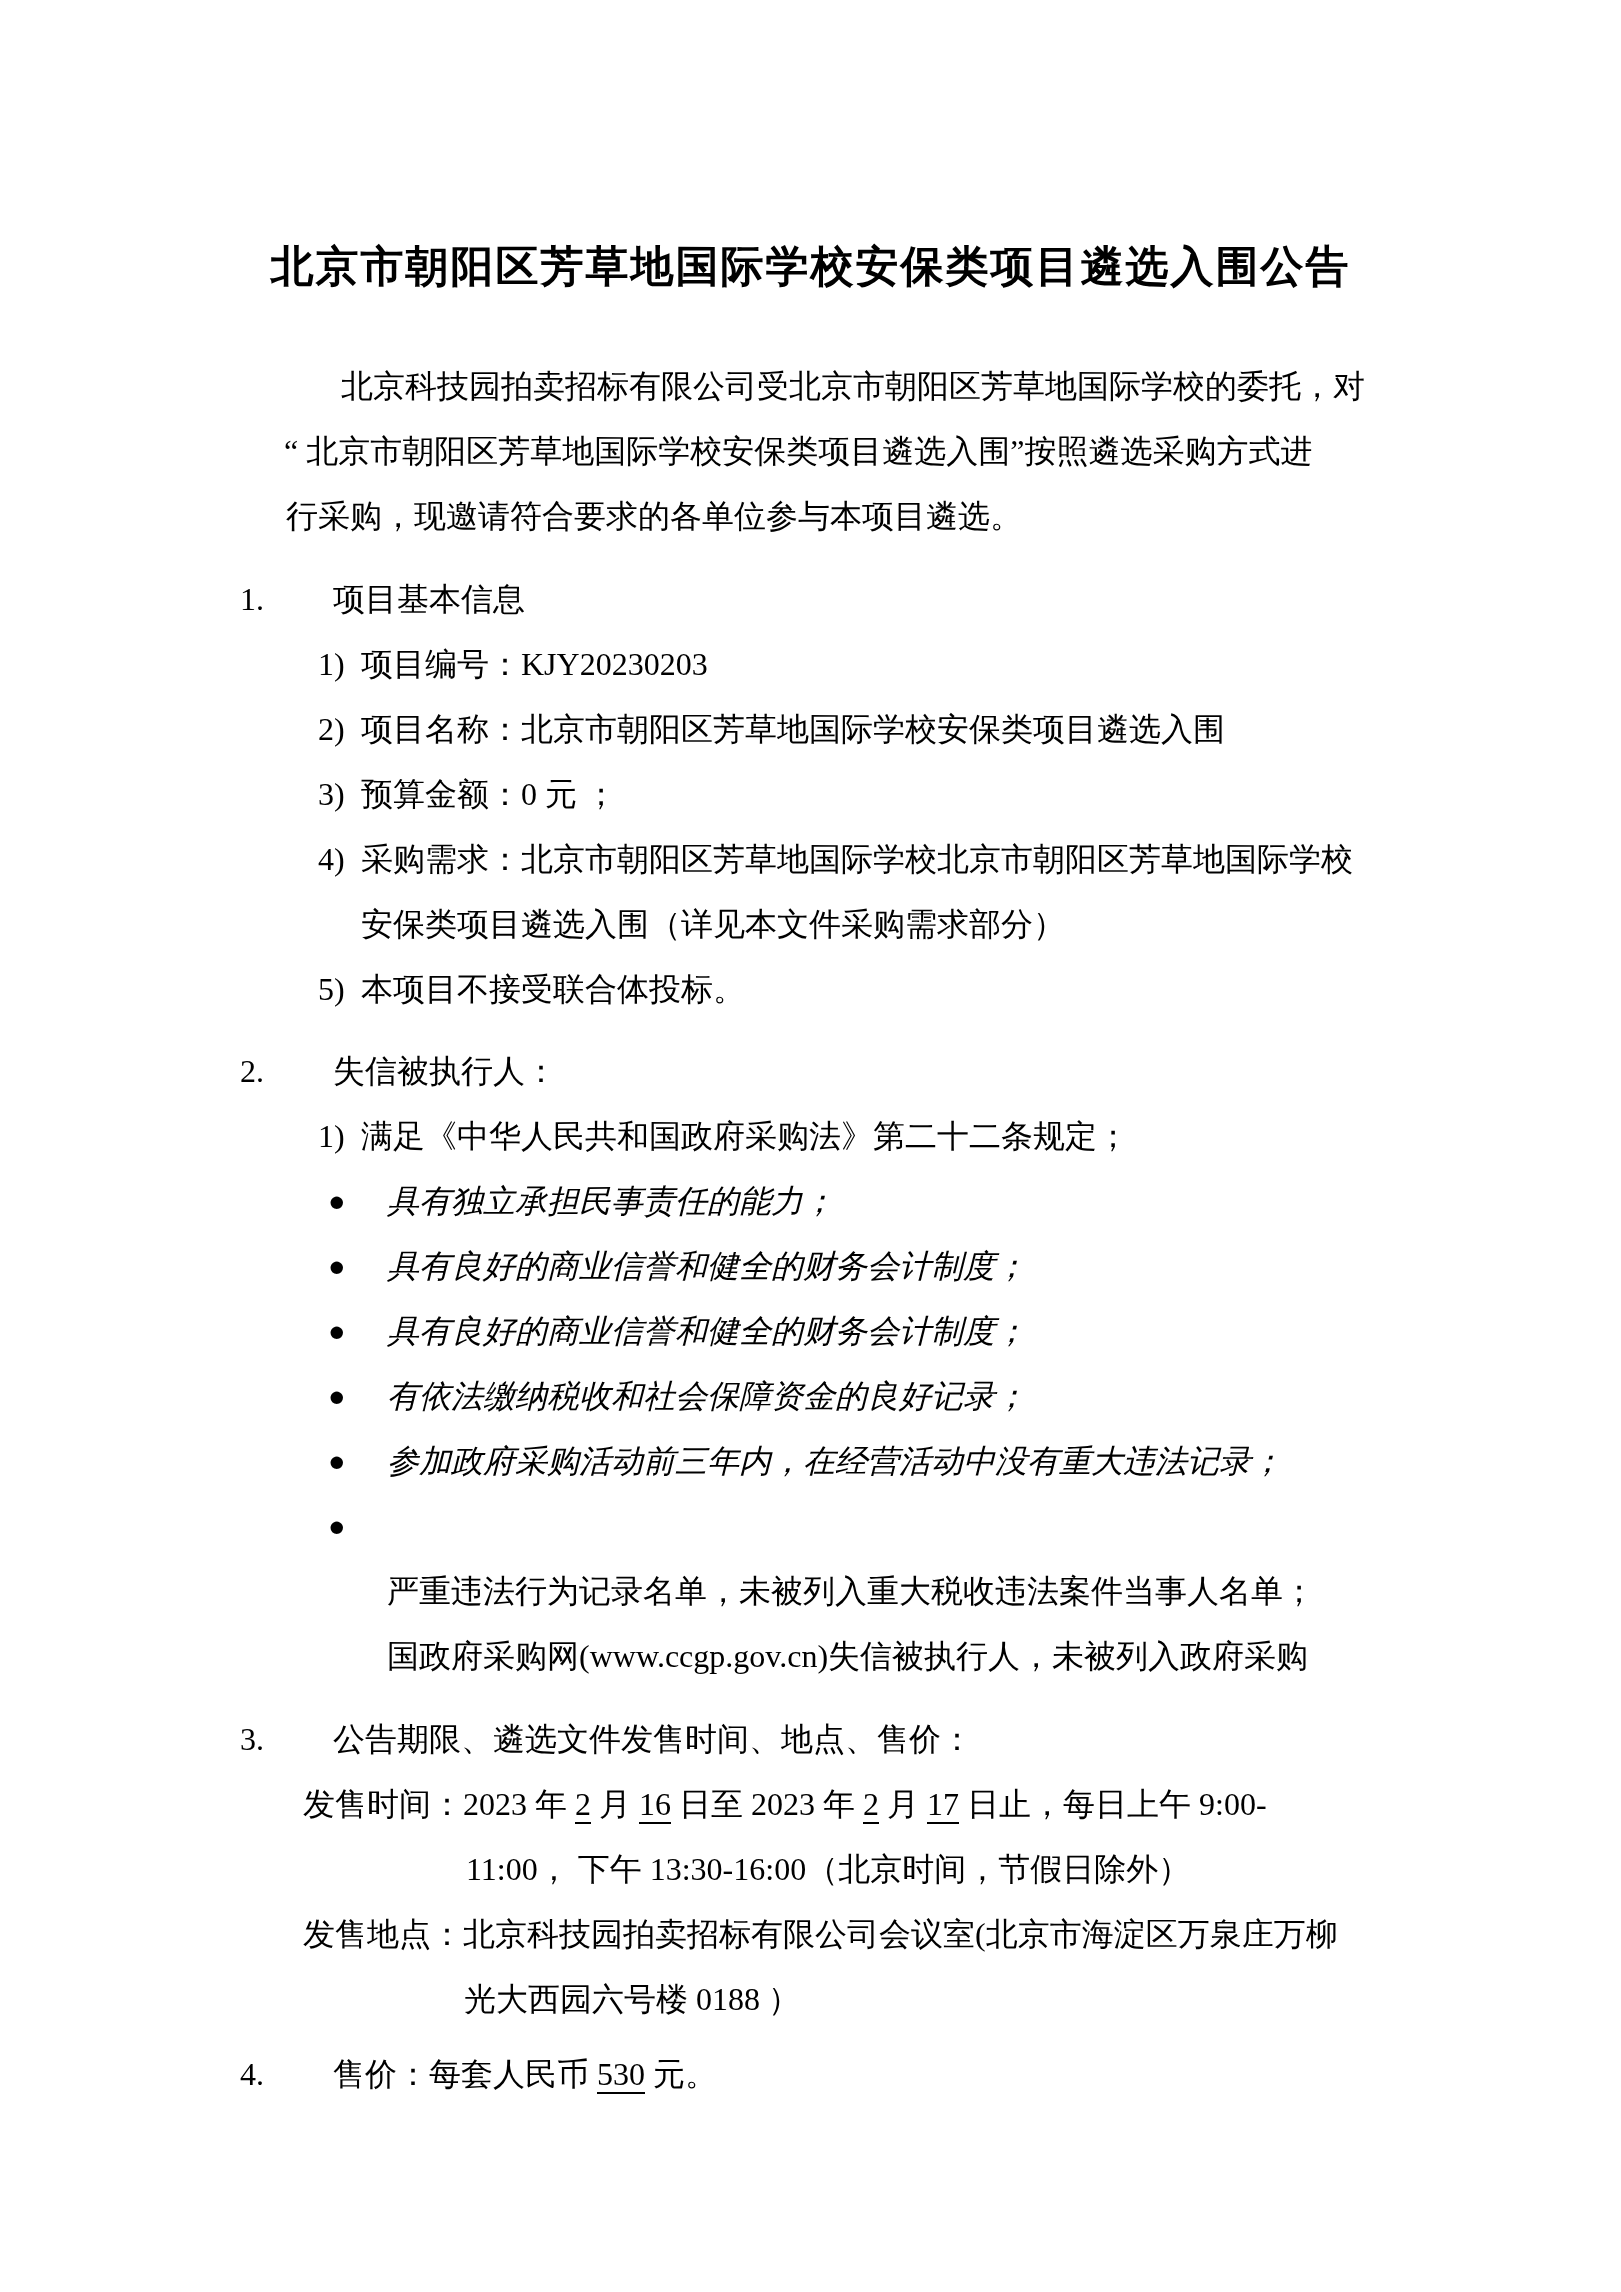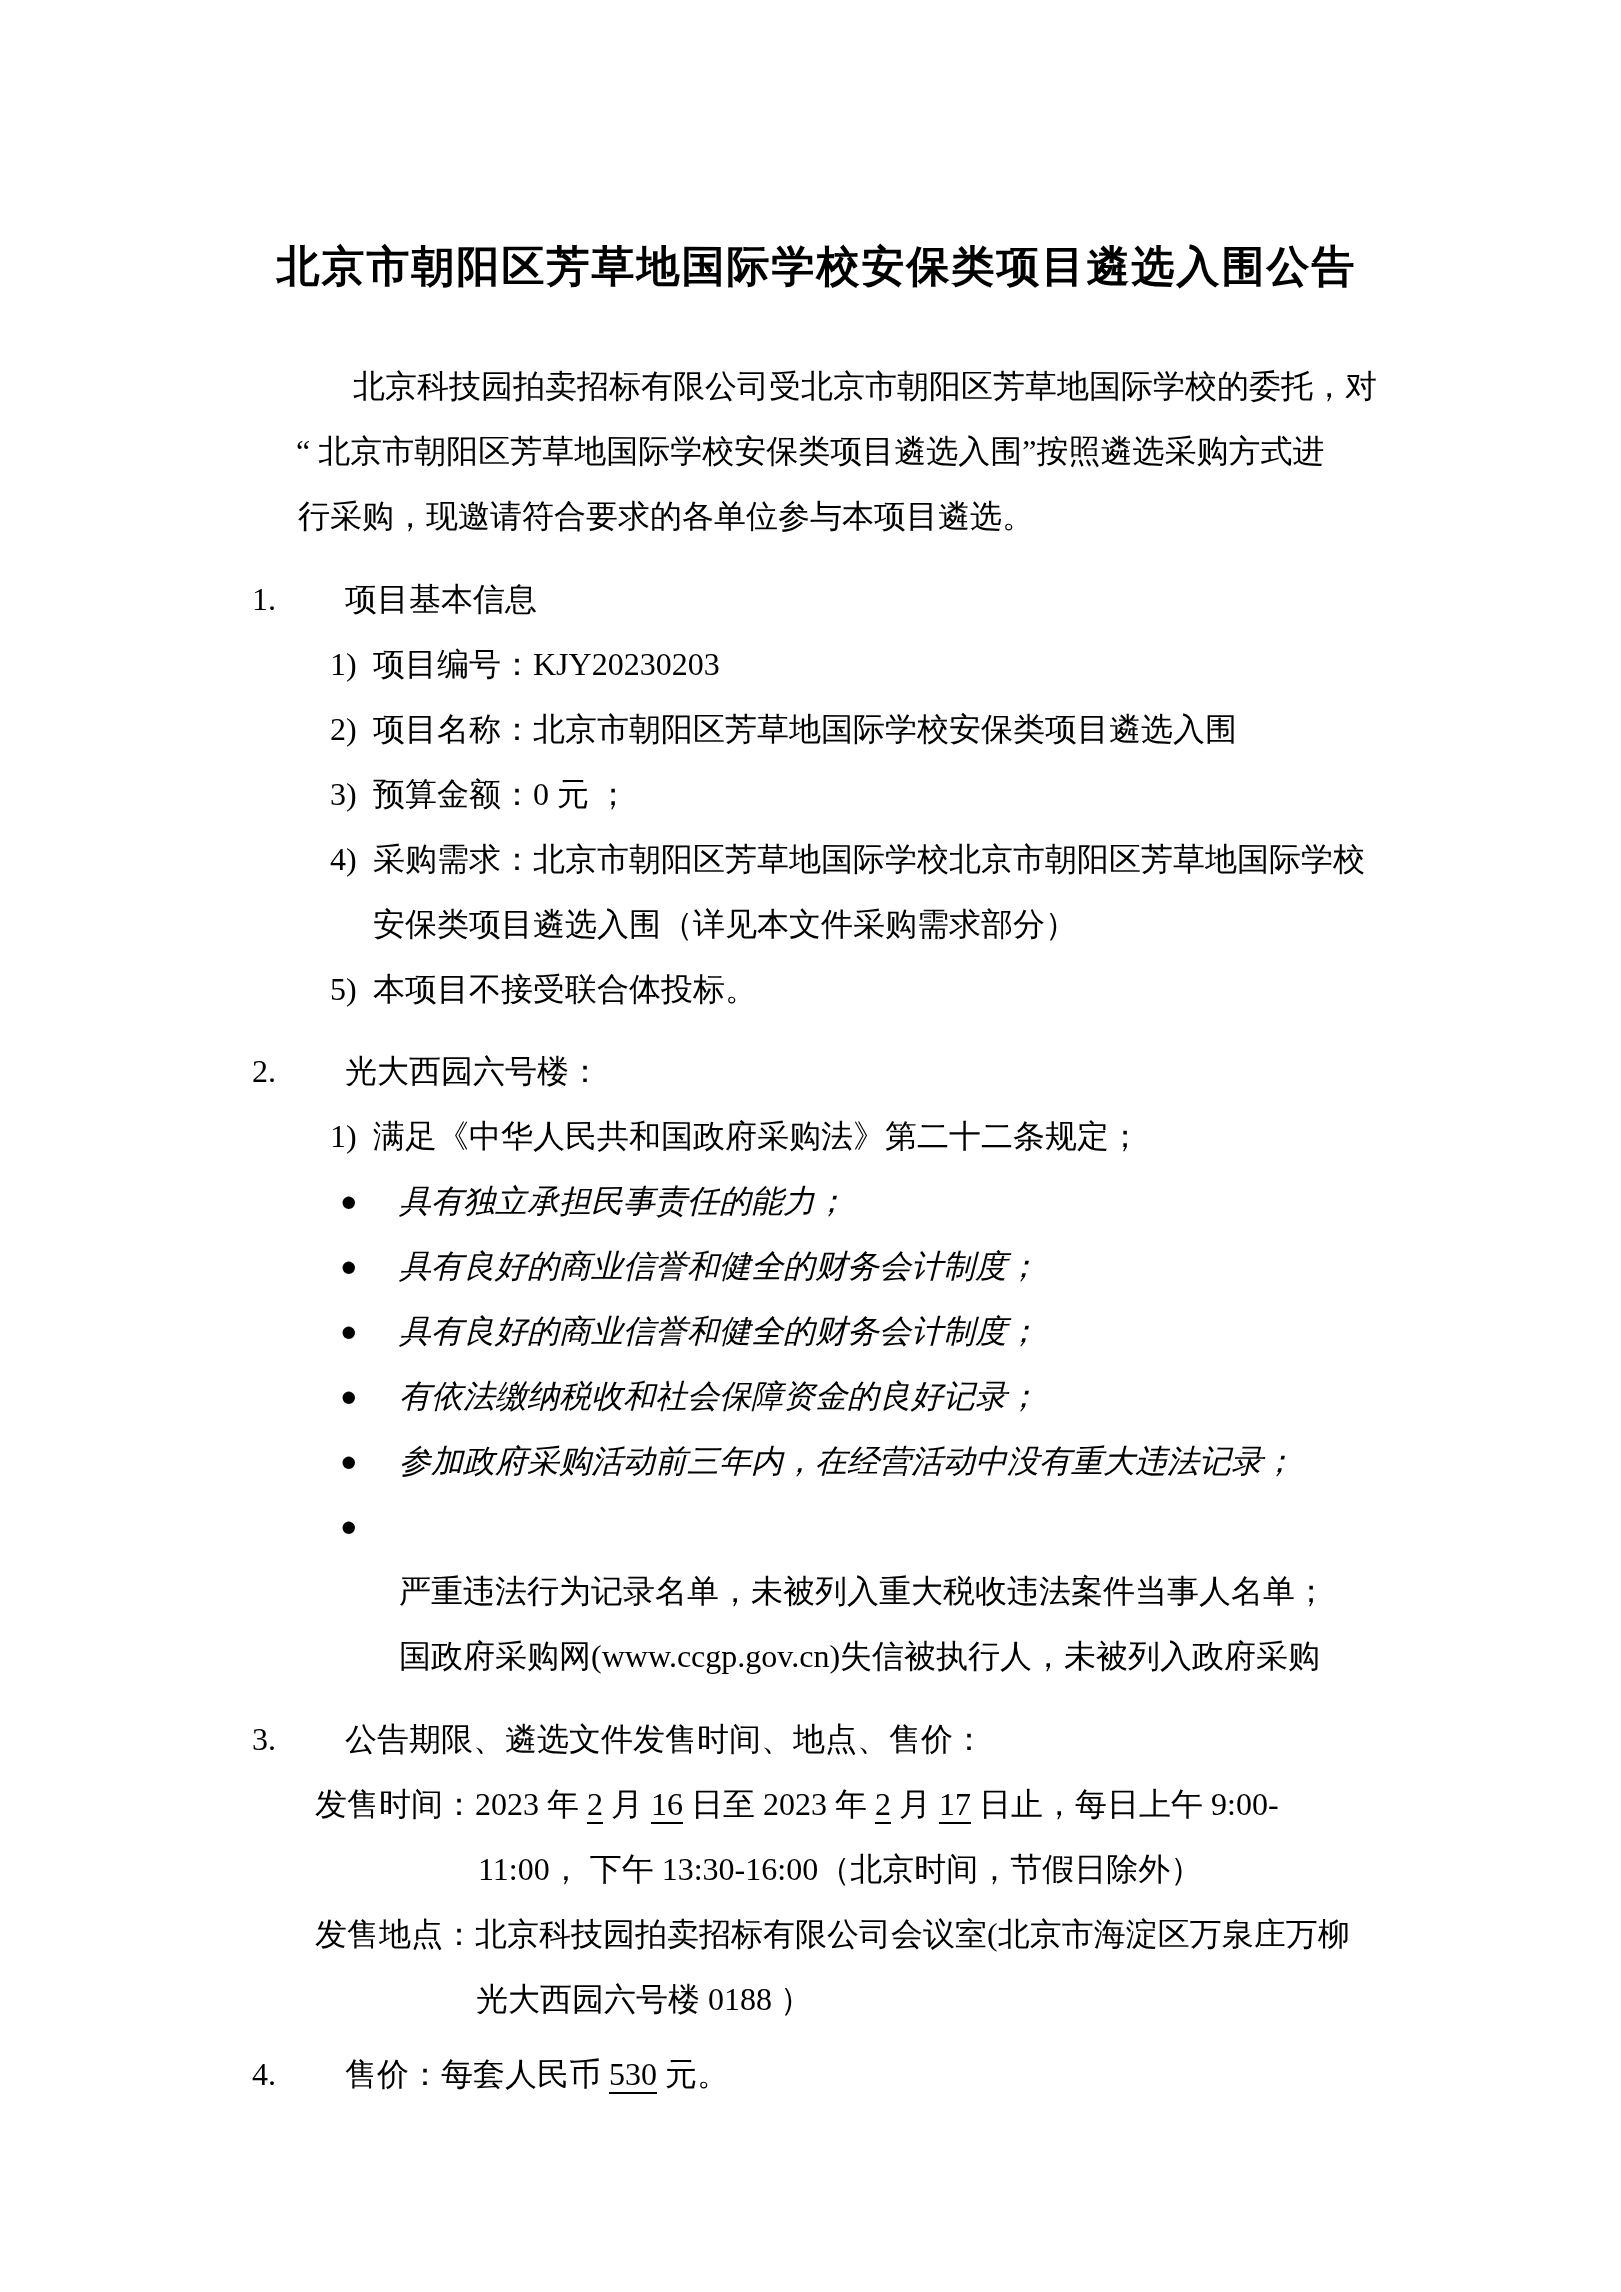--- a/index.html
+++ b/index.html
@@ -13,21 +13,20 @@
     height: 2293px;
     margin: 0 auto;
     background: #ffffff;
     color: #000000;
     font-family: "Liberation Serif", "DejaVu Serif", serif;
     font-size: 32px;
     line-height: 65px;
     box-sizing: border-box;
     padding-top: 235px;
     overflow: hidden;
-    padding-left: 12px;
   }
   .doc-title {
     margin: 0;
     font-family: "Liberation Sans", "DejaVu Sans", sans-serif;
     font-weight: 700;
     font-size: 43px;
     line-height: 63px;
     text-align: center;
     letter-spacing: 2px;
   }
@@ -95,21 +94,21 @@
     <span class="item-text">采购需求：北京市朝阳区芳草地国际学校北京市朝阳区芳草地国际学校</span>
   </div>
   <div class="item-cont">安保类项目遴选入围（详见本文件采购需求部分）</div>
   <div class="item">
     <span class="item-num">5)</span>
     <span class="item-text">本项目不接受联合体投标。</span>
   </div>
 
   <div class="sec">
     <span class="sec-num">2.</span>
-    <span class="sec-text">光大西园六号楼：</span>
+    <span class="sec-text">失信被执行人：</span>
   </div>
   <div class="item">
     <span class="item-num">1)</span>
     <span class="item-text">满足《中华人民共和国政府采购法》第二十二条规定；</span>
   </div>
   <div class="brow">
     <span class="bdot">●</span>
     <span class="btext">具有独立承担民事责任的能力；</span>
   </div>
   <div class="brow">

